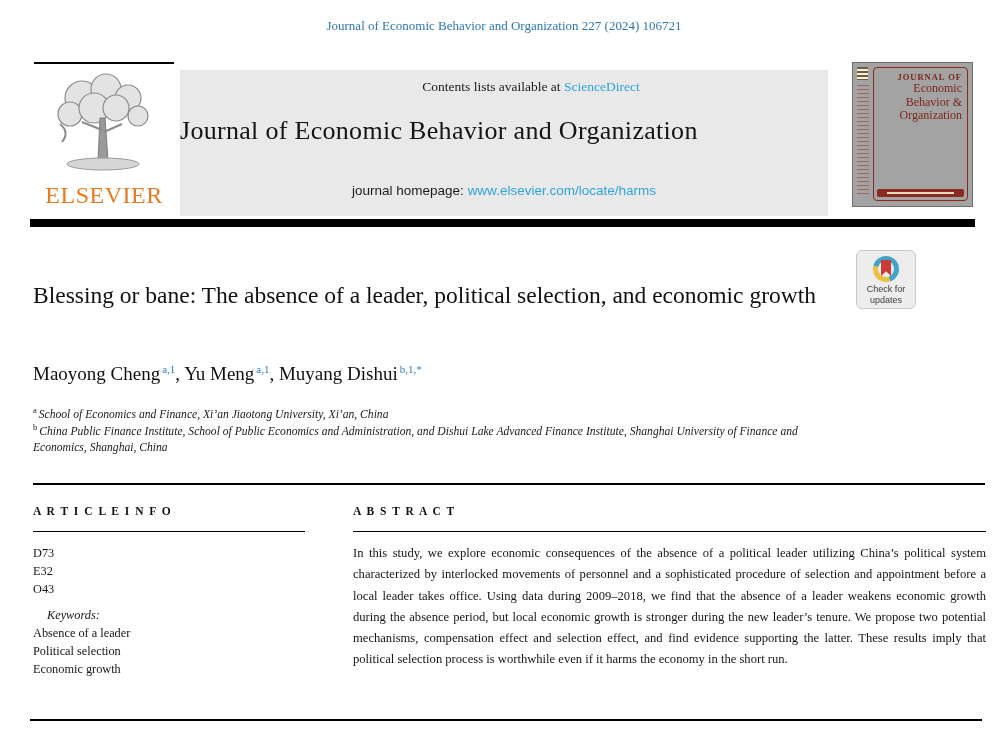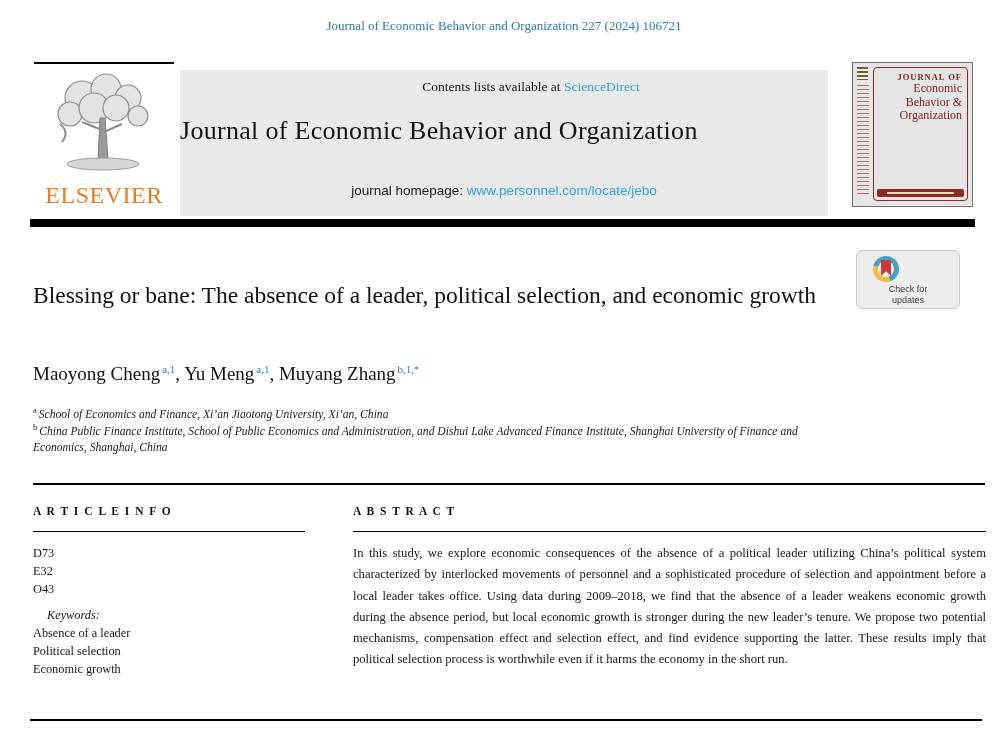--- a/index.html
+++ b/index.html
@@ -20,41 +20,41 @@
   
   .banner{position:absolute;left:180px;top:70px;width:648px;height:146px;background:#e9e9e9;}
   .contents-line{position:absolute;top:9px;left:0;width:100%;text-align:center;font-size:13.5px;color:#1b1b1b;margin-left:27px;}
   .link{color:#2ea3dc;text-decoration:none;cursor:pointer;}
   .banner-title{position:absolute;top:46px;left:0;width:100%;text-align:left;
                 font-size:26px;color:#141414;letter-spacing:0.3px;}
   .homepage-line{position:absolute;top:113px;left:0;width:100%;text-align:center;
                  font-size:13.5px;color:#1b1b1b;font-family:"Liberation Sans","DejaVu Sans",sans-serif;}
 
   
-  .cover{position:absolute;left:852px;top:62px;width:121px;height:145px;background:#e5e5e5;
+  .cover{position:absolute;left:852px;top:62px;width:121px;height:145px;background:#a3a3a3;
          border:1px solid #6f6f6f;box-sizing:border-box;}
   .cover-mark{position:absolute;left:4px;top:4px;width:11px;height:13px;
               background:repeating-linear-gradient(to bottom,#6c5a4a 0 2px,#f7f0ce 2px 4px);}
   .cover-toc{position:absolute;left:4px;top:22px;width:12px;height:112px;
              background:repeating-linear-gradient(to bottom,#a0564c 0 1px,transparent 1px 4px);opacity:.8;}
   .cover-panel{position:absolute;left:20px;top:4px;right:4px;bottom:5px;
                border:1px solid #8a2a20;border-radius:4px;}
   .cover-title{position:absolute;top:4px;right:5px;left:4px;text-align:right;color:#7e241b;}
   .cover-l1{font-size:8.5px;font-weight:bold;letter-spacing:1px;}
   .cover-l{font-size:12px;font-weight:normal;line-height:13.5px;}
   .cover-bar{position:absolute;left:3px;right:3px;bottom:3px;height:8px;background:#8a2a20;
              border-radius:2px;}
   .cover-bar-line{position:absolute;left:12%;top:3px;width:76%;height:2px;background:#e8dcc0;}
 
   
   .thick-rule{position:absolute;left:30px;top:219px;width:945px;height:8px;background:#000;}
 
   
   .badge{position:absolute;left:856px;top:250px;width:58px;height:57px;background:#ededed;
-         border:1px solid #c9c9c9;border-radius:6px;cursor:pointer;padding-left:44px;}
+         border:1px solid #c9c9c9;border-radius:6px;cursor:pointer;}
   .badge-ring{position:absolute;left:16px;top:5px;width:26px;height:26px;border-radius:50%;
               background:conic-gradient(from 160deg,#ecc13f 0 125deg,#3fa4c7 125deg 360deg);}
   .badge-hole{position:absolute;left:5px;top:5px;width:16px;height:16px;border-radius:50%;background:#ededed;}
   .badge-bookmark{position:absolute;left:8px;top:4px;width:10px;height:16px;background:#cc3a36;
                   clip-path:polygon(0 0,100% 0,100% 100%,50% 70%,0 100%);}
   .badge-text{position:absolute;top:33px;left:0;width:100%;text-align:center;
               font-family:"Liberation Sans","DejaVu Sans",sans-serif;font-size:9px;line-height:10.5px;color:#3c3c3c;}
 
   
   .title{position:absolute;left:33px;top:278px;width:810px;margin:0;font-weight:normal;
@@ -103,21 +103,21 @@
     </svg>
     <div class="elsevier-word">ELSEVIER</div>
   </div>
 
   <div class="banner">
     <div class="contents-line">
       <span>Contents lists available at </span><span class="link">ScienceDirect</span>
     </div>
     <div class="banner-title">Journal of Economic Behavior and Organization</div>
     <div class="homepage-line">
-      <span>journal homepage: </span><span class="link">www.personnel.com/locate/jebo</span>
+      <span>journal homepage: </span><span class="link">www.elsevier.com/locate/harms</span>
     </div>
   </div>
 
   <div class="cover">
     <div class="cover-mark"></div>
     <div class="cover-toc"></div>
     <div class="cover-panel">
       <div class="cover-title">
         <div class="cover-l1">JOURNAL OF</div>
         <div class="cover-l">Economic</div>
@@ -141,21 +141,21 @@
       <span>Check for</span><br>
       <span>updates</span>
     </div>
   </div>
 
   <h1 class="title">Blessing or bane: The absence of a leader, political selection, and economic growth</h1>
 
   <div class="authors">
     <span><span>Maoyong Cheng</span><span class="sup">a,1</span><span>, </span></span>
     <span><span>Yu Meng</span><span class="sup">a,1</span><span>, </span></span>
-    <span><span>Muyang Zhang</span><span class="sup">b,1,*</span><span></span></span>
+    <span><span>Muyang Dishui</span><span class="sup">b,1,*</span><span></span></span>
   </div>
 
   <div class="affils">
     <div><span class="affil-sup">a</span><span>School of Economics and Finance, Xi’an Jiaotong University, Xi’an, China</span></div>
     <div><span class="affil-sup">b</span><span>China Public Finance Institute, School of Public Economics and Administration, and Dishui Lake Advanced Finance Institute, Shanghai University of Finance and Economics, Shanghai, China</span></div>
   </div>
 
   <div class="rule-top"></div>
 
   <div class="col-left">

